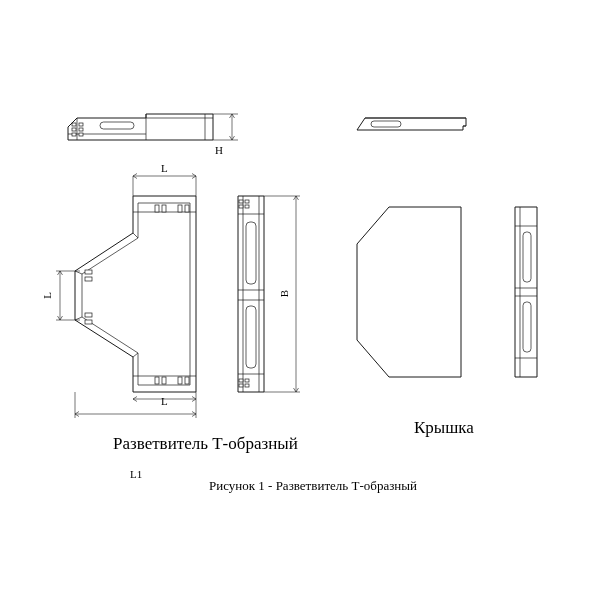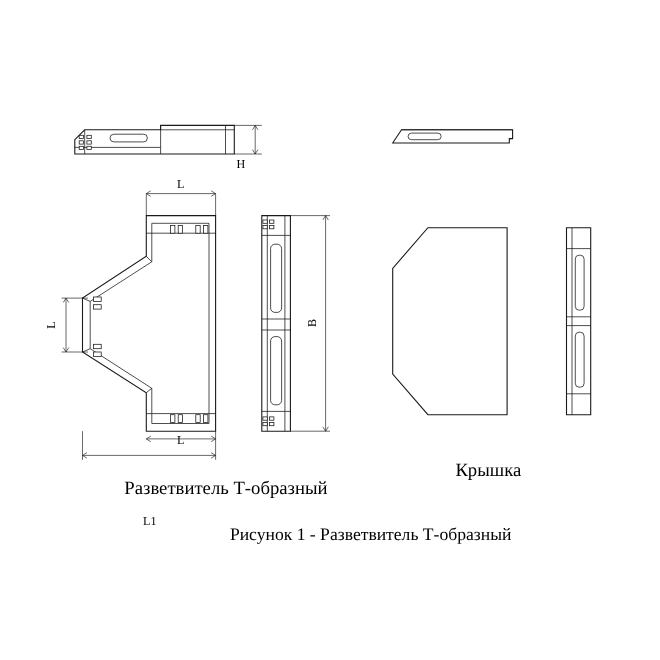--- a/index.html
+++ b/index.html
@@ -30,21 +30,21 @@
   }
   .lbl-small {
     font-size: 11px;
     font-family: "Liberation Serif", serif;
   }
   .lbl-cap {
     font-size: 17px;
     font-family: Liberation Serif, serif;
   }
   .lbl-fig {
-    font-size: 16px;
+    font-size: 13px;
     font-family: "Liberation Serif", serif;
   }
   .rot90 {
     transform: rotate(-90deg);
     transform-origin: 50% 50%;
   }
   svg { display: block; }
   .ln-thin { stroke: #1a1a1a; fill: none; stroke-width: 0.7; }
   .fillw { fill: #ffffff; stroke: #1a1a1a; stroke-width: 1; }
   .fillw-thin { fill: #ffffff; stroke: #1a1a1a; stroke-width: 0.7; }

